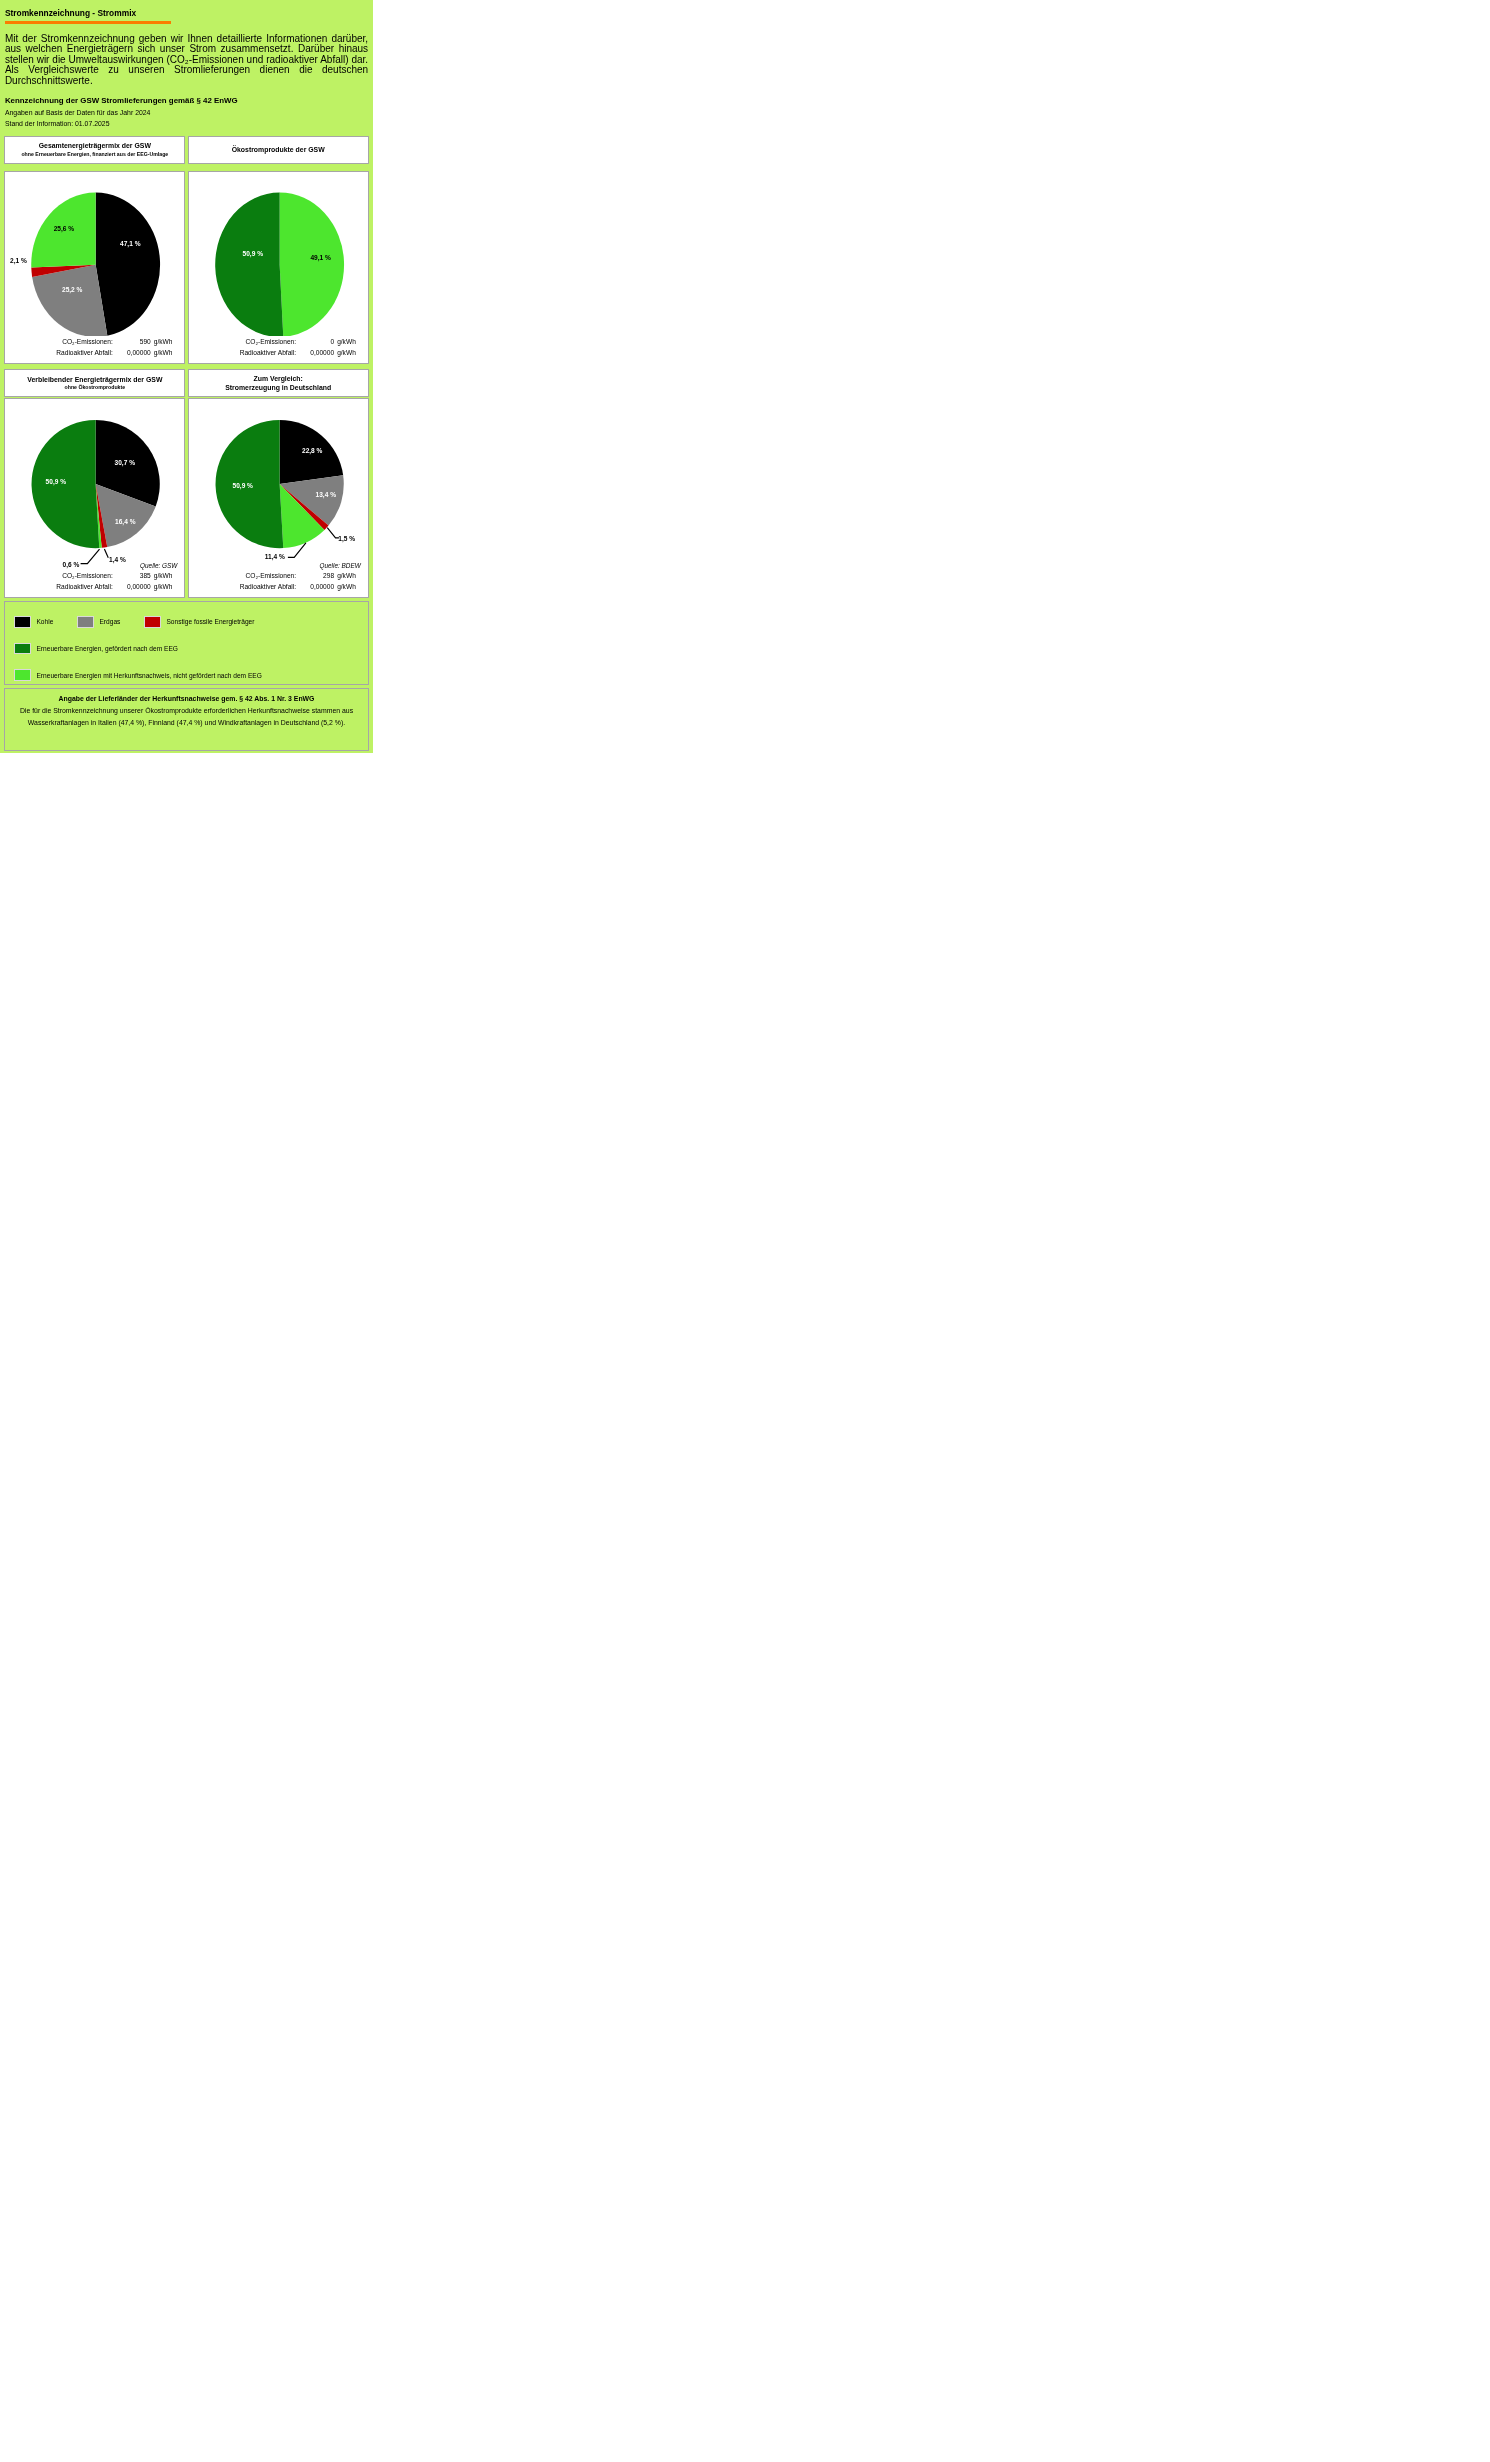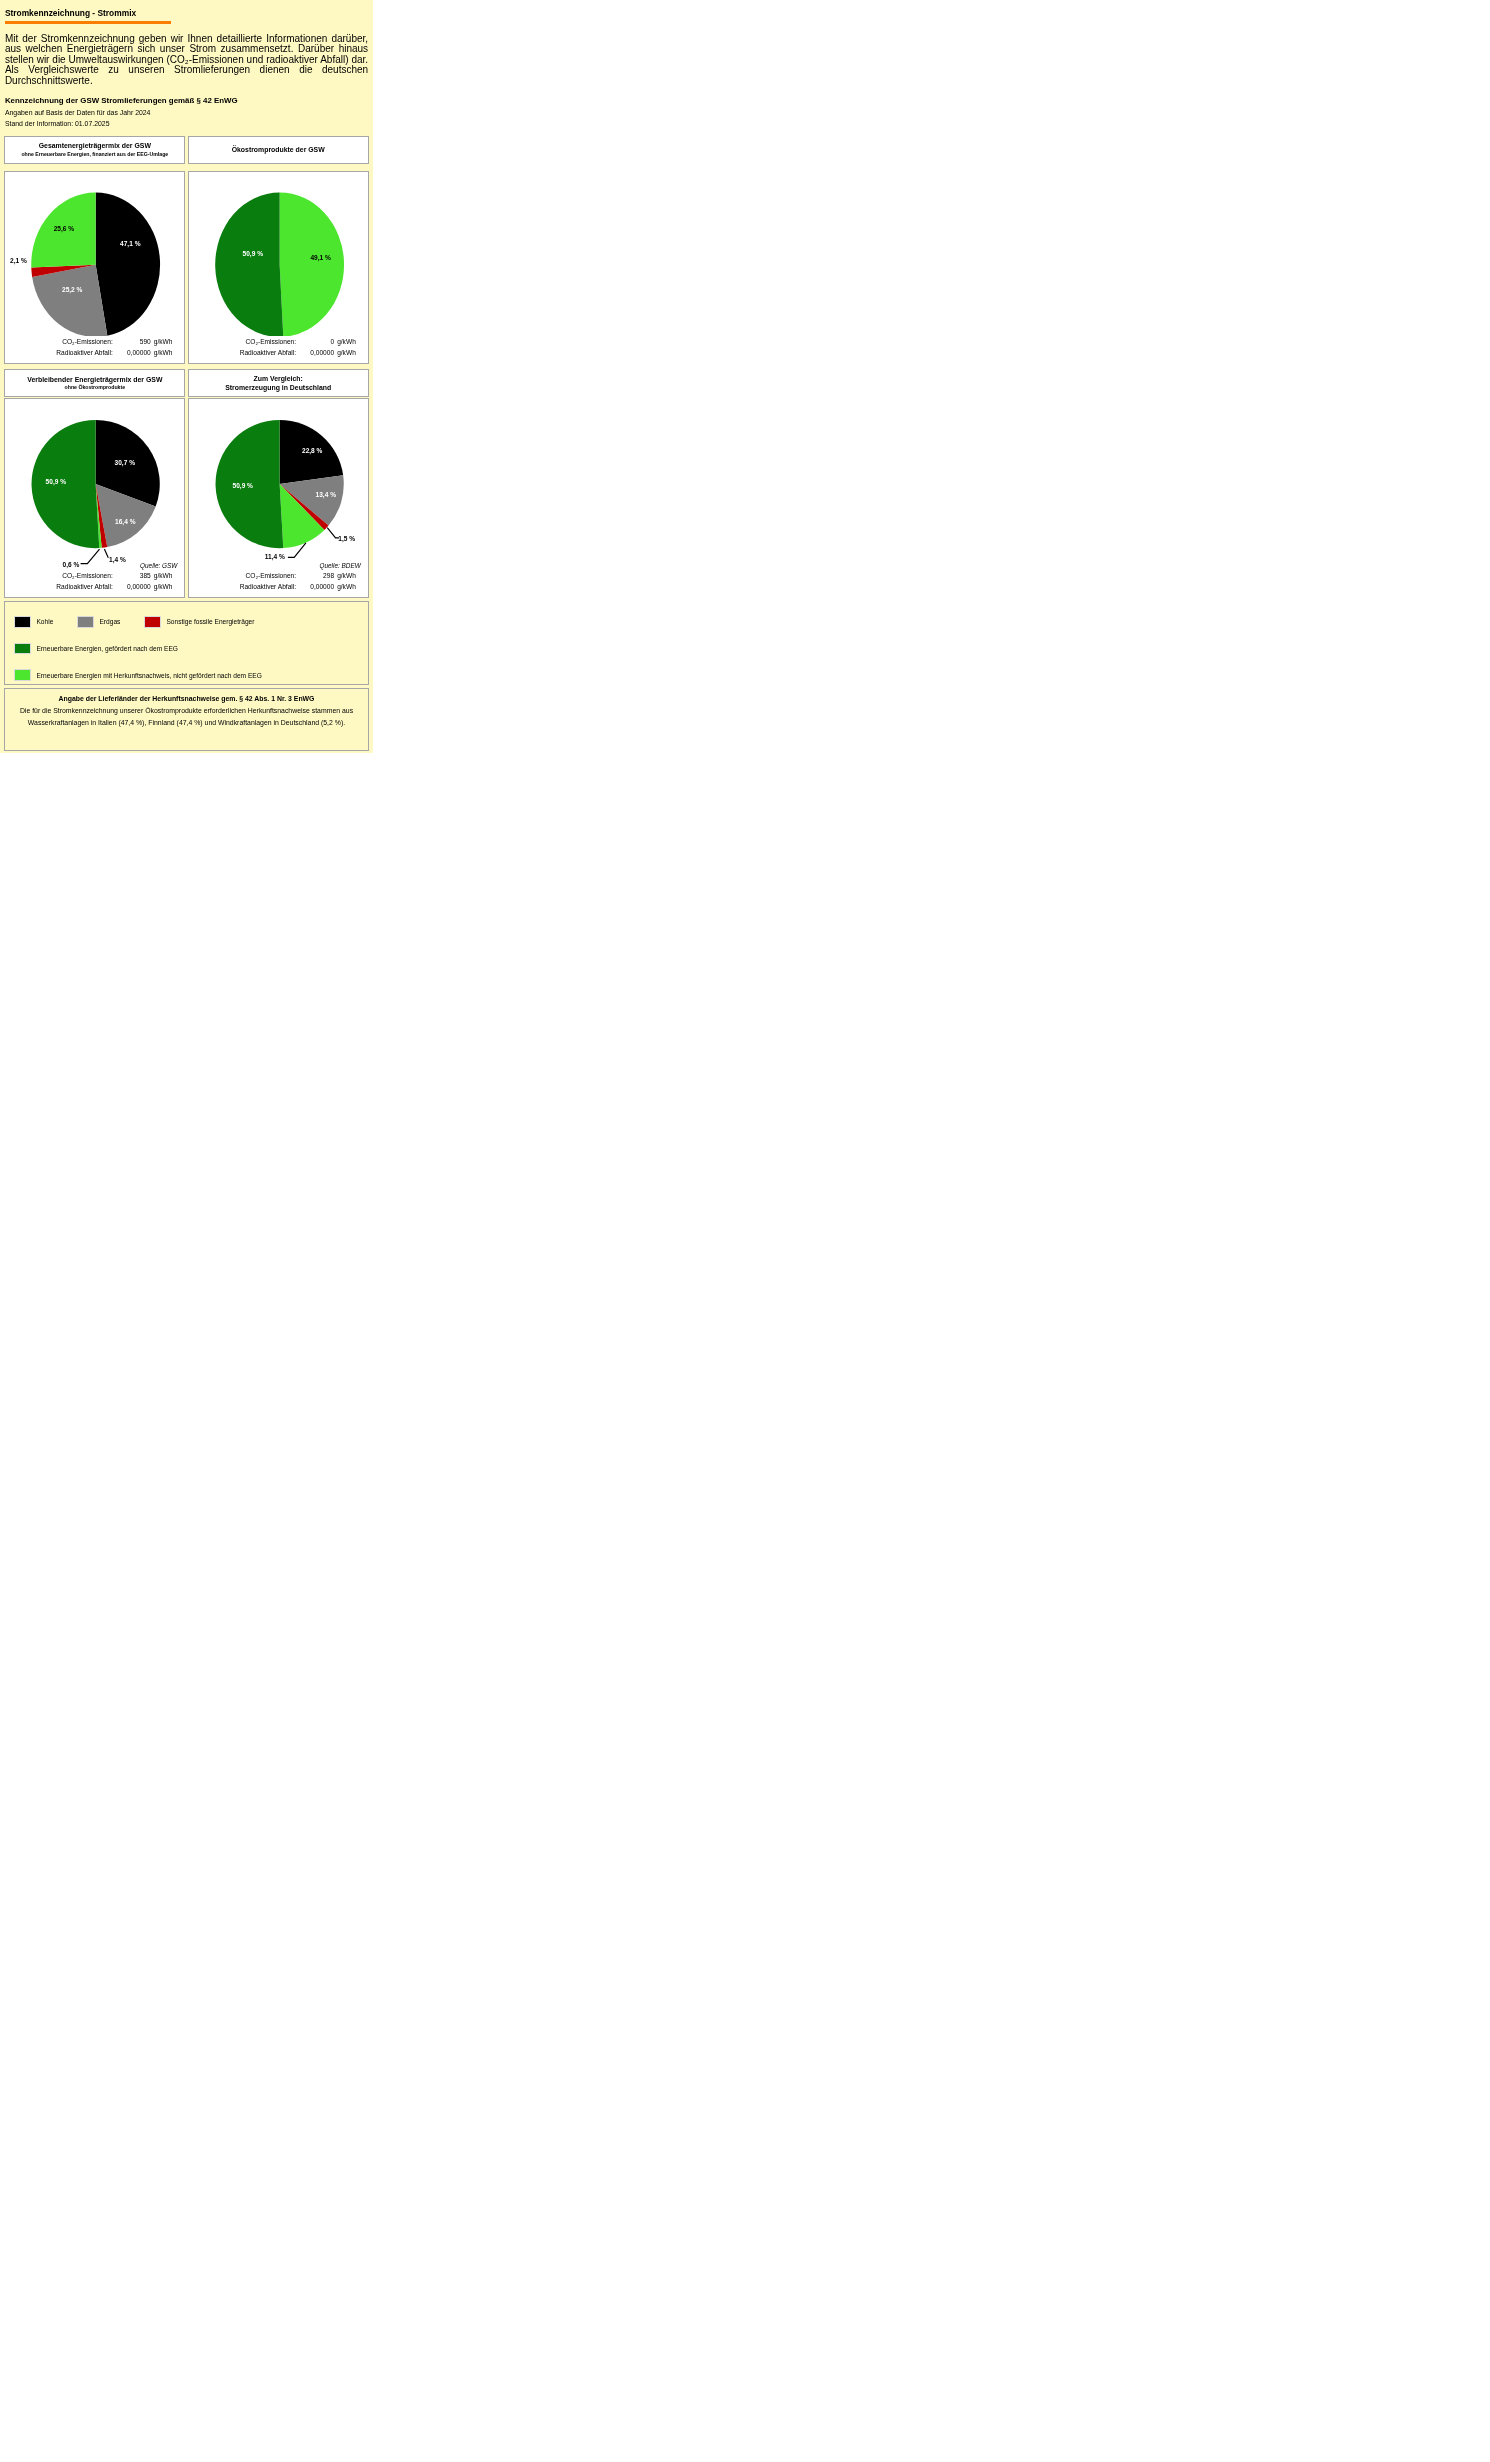--- a/index.html
+++ b/index.html
@@ -1,17 +1,17 @@
 <!DOCTYPE html>
 <html style="font-size:7.9px"><head>
 <meta charset="utf-8">
 <style>
   html,body{margin:0;padding:0;background:#fff;}
   body{font-family:"Liberation Sans","DejaVu Sans",sans-serif;color:#000;}
-  .page{width:373px;box-sizing:border-box;padding:7.4px 4.4px 2px 4.4px;background:#fef9c3;}
+  .page{width:373px;box-sizing:border-box;padding:7.4px 4.4px 2px 4.4px;background:#bef264;}
 
   .doc-title{font-size:8.4px;font-weight:bold;margin:1px 0 3px 0.5px;}
   .accent-bar{height:2.5px;width:166px;background:#FA7D00;margin:0 0 9.8px 0.5px;}
 
   .intro{font-size:10px;line-height:10.6px;text-align:justify;margin:0 0.5px 9.8px 0.5px;}
 
   .section-heading{font-size:7.9px;font-weight:bold;margin:0 0 3px 0.5px;}
   .meta-line{font-size:6.9px;line-height:10.3px;margin-left:0.5px;}
 
   .grid{display:grid;grid-template-columns:1fr 1fr;column-gap:2.5px;row-gap:4.9px;margin-top:6.9px;}

